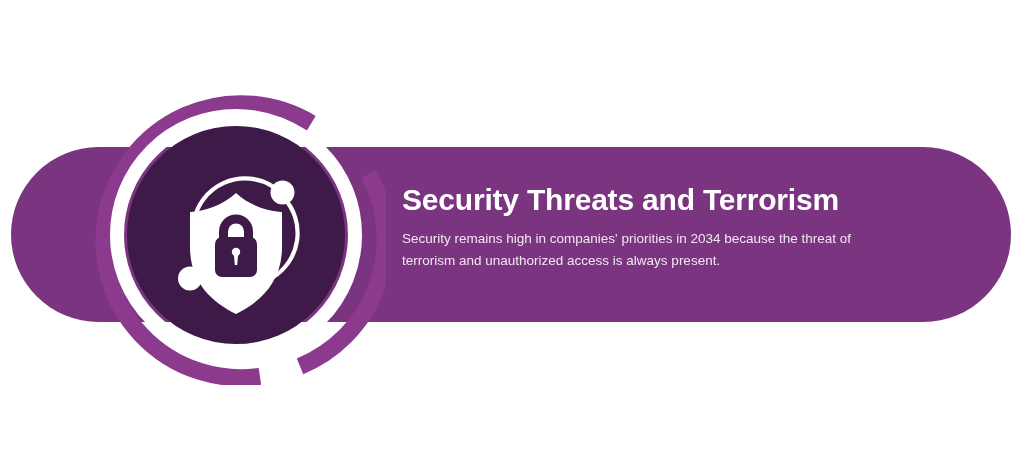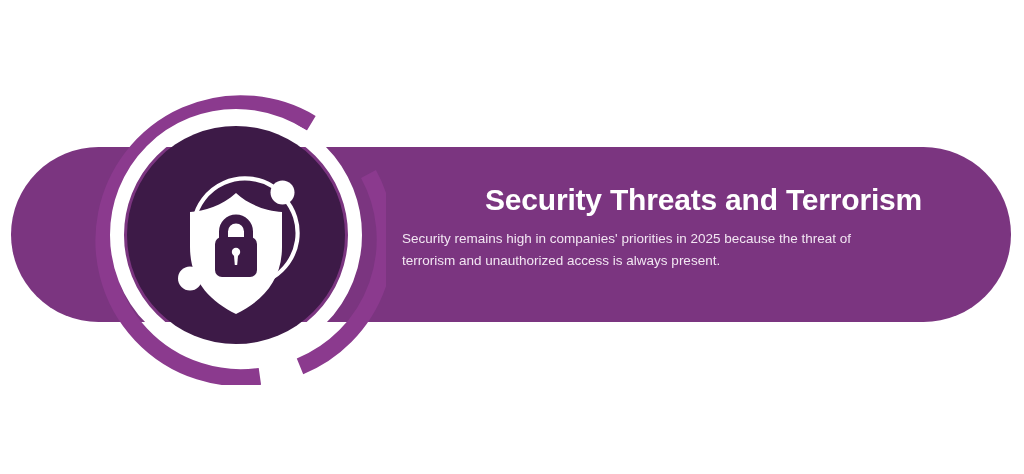--- a/index.html
+++ b/index.html
@@ -57,21 +57,20 @@
     z-index: 4;
   }
   .headline {
     font-size: 30px;
     font-weight: bold;
     color: #ffffff;
     letter-spacing: -0.2px;
     line-height: 1.1;
     margin: 0 0 12px 0;
     white-space: nowrap;
-    text-align: right;
   }
   .subcopy {
     font-size: 13.5px;
     font-weight: normal;
     color: #F2E6F2;
     line-height: 1.65;
     margin: 0;
     max-width: 492px;
   }
 </style>
@@ -122,16 +121,16 @@
 
       <path d="M 137.5 153.5 L 137.5 146.5 A 12.5 12.5 0 0 1 162.5 146.5 L 162.5 153.5" fill="none" stroke="#3D1A47" stroke-width="9" stroke-linecap="butt"></path>
 
       <circle cx="150" cy="167" r="4.2" fill="#FFFFFF"></circle>
       <path d="M 147.8 168.5 L 152.2 168.5 L 151.2 180 L 148.8 180 Z" fill="#FFFFFF"></path>
     </svg>
   </div>
 
   <div class="text-block">
     <h1 class="headline">Security Threats and Terrorism</h1>
-    <p class="subcopy">Security remains high in companies' priorities in 2025 because the threat of terrorism and unauthorized access is always present.</p>
+    <p class="subcopy">Security remains high in companies' priorities in 2034 because the threat of terrorism and unauthorized access is always present.</p>
   </div>
 
 </div>
 
 </body></html>

